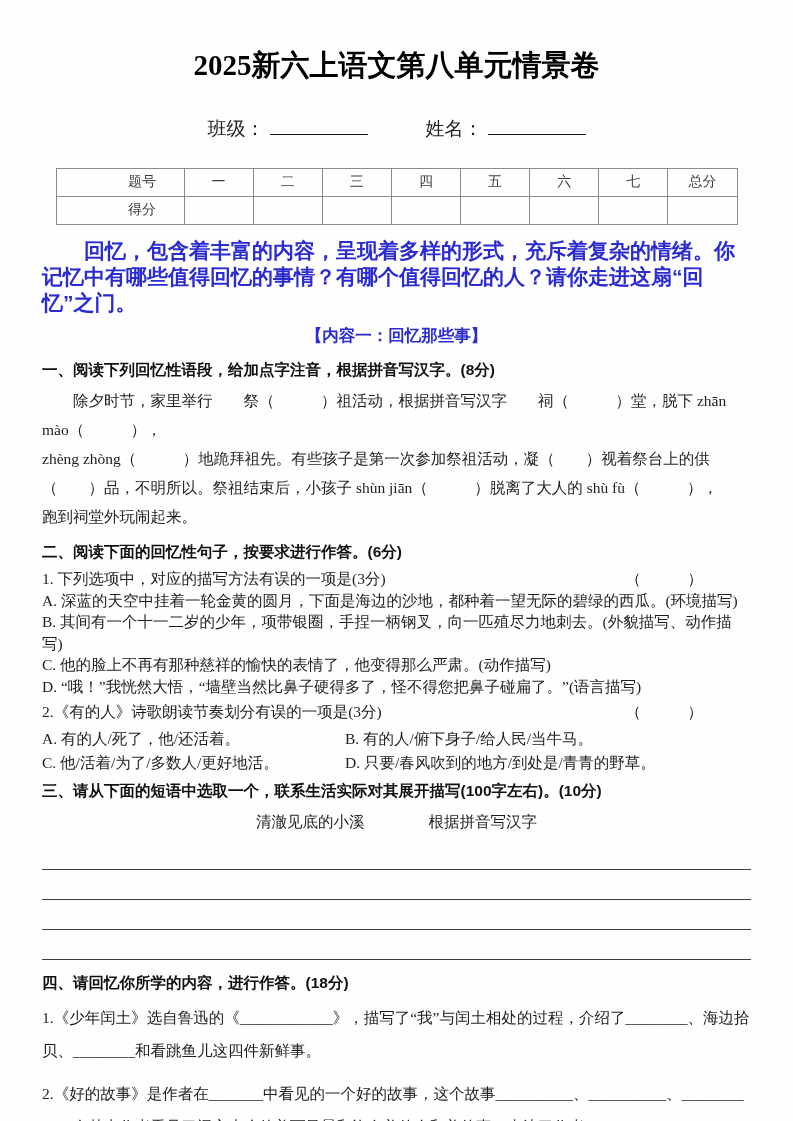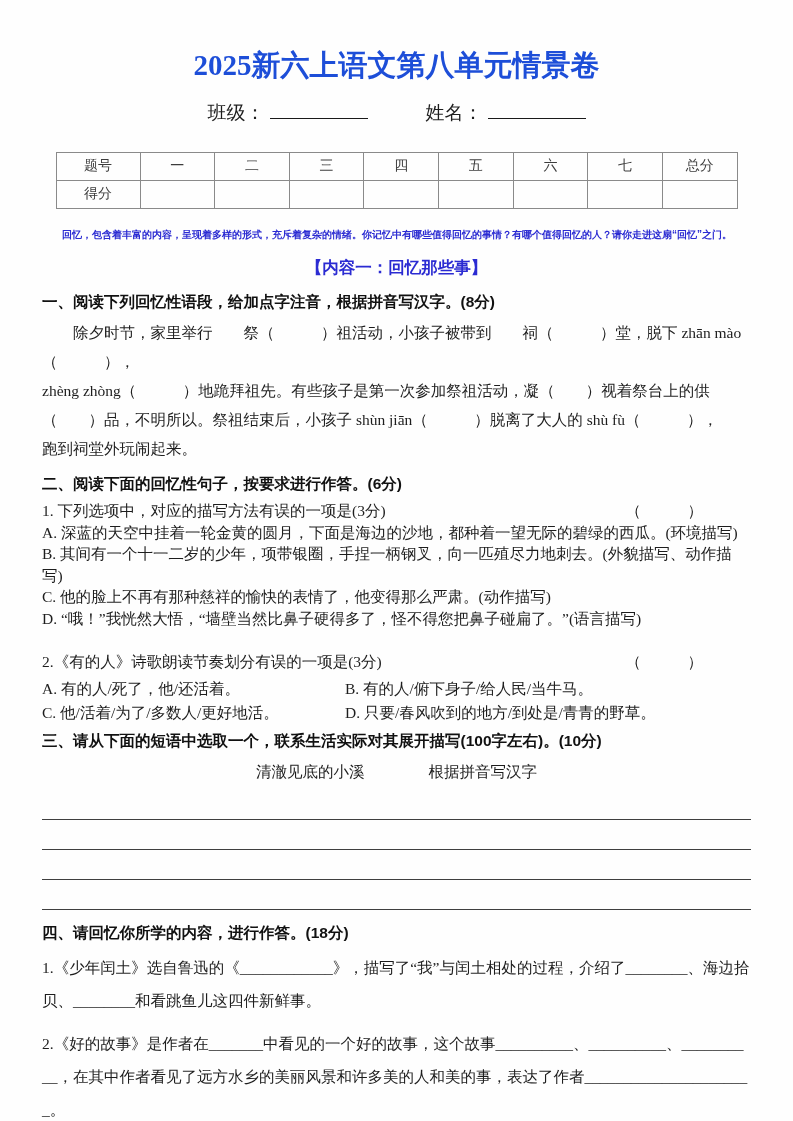--- a/index.html
+++ b/index.html
@@ -3,36 +3,36 @@
 <meta charset="utf-8">
 <style>
   html,body { margin:0; padding:0; background:#ffffff; }
   .page {
     position:relative; width:793px; height:1121px; box-sizing:border-box;
     padding:46px 42px 0 42px; background:#fefefe; overflow:hidden;
     font-family:"Liberation Serif","DejaVu Serif",serif;
     color:#1d1d1d; font-size:15.5px;
   }
   h1.title {
-    margin:0 0 12px 0; text-align:center;
-    font-size:29px; font-weight:bold; color:#1d4ed8;
+    margin:0 0 28px 0; text-align:center;
+    font-size:29px; font-weight:bold; color:#000000;
     font-family:"Liberation Serif","DejaVu Serif",serif;
   }
   .info-row { display:flex; justify-content:center; gap:58px; font-size:19px; margin:0 0 26px 0; }
   .info-item { white-space:nowrap; }
   .uline { display:inline-block; width:98px; border-bottom:1.6px solid #1a1a1a; height:1.05em; margin-left:5px; }
   table.score-table {
     width:682px; margin:0 auto 13px auto; border-collapse:collapse;
     font-size:14px; color:#3c3c3c; table-layout:fixed;
   }
   table.score-table td { border:1px solid #8a8a8a; height:27px; text-align:center; padding:0; }
-  table.score-table td.c0 { width:83px; }
+  table.score-table td.c0 { width:83px;padding-left:44px; }
   .intro {
     margin:0; color:#2b2bd2; font-weight:bold; line-height:26px; text-indent:2em;
-    font-family:"Liberation Sans","DejaVu Sans",sans-serif; font-size:10px;
+    font-family:"Liberation Sans","DejaVu Sans",sans-serif; font-size:21px;
   }
   .banner {
     text-align:center; color:#2b2bd2; font-weight:bold; font-size:16.5px;
     font-family:"Liberation Sans","DejaVu Sans",sans-serif; margin:9px 0 13px 0;
   }
   .sec-heading {
     font-family:"Liberation Sans","DejaVu Sans",sans-serif; font-weight:bold;
     font-size:15.5px; color:#111; margin:0 0 5px 0;
   }
   .sec-heading.s2 { margin-top:11px; }
@@ -41,21 +41,21 @@
   .passage { line-height:29px; }
   .pline.ind { text-indent:2em; }
   .pinyin { font-family:"Liberation Serif","DejaVu Serif",serif; }
   .dot { position:relative; display:inline-block; }
   .dot::after {
     content:"•"; position:absolute; left:50%; transform:translateX(-50%);
     bottom:-0.72em; font-size:0.5em; color:#1d1d1d;
   }
   .qrow { display:flex; justify-content:space-between; line-height:22px; margin-top:4px; }
   .qrow .ansblank { margin-right:48px; white-space:nowrap; }
-  .qrow.q2row { margin-top:22px; }
+  .qrow.q2row { margin-top:4px; }
   .options { line-height:21.5px; }
   .optgrid { display:grid; grid-template-columns:303px 1fr; line-height:24px; margin-top:4px; }
   .phrase-row { display:flex; justify-content:center; gap:64px; margin:10px 0 0 0; line-height:20px; }
   .rules { margin-top:8px; }
   .rule-line { height:29px; border-bottom:1.4px solid #3f3f3f; }
   .s4p { margin:7px 0 0 0; line-height:33px; word-break:break-all; }
   .s4p.q2 { margin-top:10px; }
 </style>
 </head>
 <body>
@@ -99,21 +99,21 @@
       </tr>
     </tbody>
   </table>
 
   <p class="intro">回忆，包含着丰富的内容，呈现着多样的形式，充斥着复杂的情绪。你记忆中有哪些值得回忆的事情？有哪个值得回忆的人？请你走进这扇“回忆”之门。</p>
   <div class="banner">【内容一：回忆那些事】</div>
 
   <div class="sec-heading">一、阅读下列回忆性语段，给加点字注音，根据拼音写汉字。(8分)</div>
   <div class="passage">
     <div class="pline ind">
-      <span>除夕时节，家里举行</span><span class="dot">祭</span><span>（　　　）祖活动，小孩子被带到</span><span class="dot">祠</span><span>（　　　）堂，脱下 </span><span class="pinyin">zhān mào</span><span>（　　　），</span>
+      <span>除夕时节，家里举行</span><span class="dot">祭</span><span>（　　　）祖活动，根据拼音写汉字</span><span class="dot">祠</span><span>（　　　）堂，脱下 </span><span class="pinyin">zhān mào</span><span>（　　　），</span>
     </div>
     <div class="pline">
       <span class="pinyin">zhèng zhòng</span><span>（　　　）地跪拜祖先。有些孩子是第一次参加祭祖活动，</span><span class="dot">凝</span><span>（　　）视着祭台上的</span><span class="dot">供</span>
     </div>
     <div class="pline">
       <span>（　　）品，不明所以。祭祖结束后，小孩子 </span><span class="pinyin">shùn jiān</span><span>（　　　）脱离了大人的 </span><span class="pinyin">shù fù</span><span>（　　　），</span>
     </div>
     <div class="pline">
       <span>跑到祠堂外玩闹起来。</span>
     </div>

